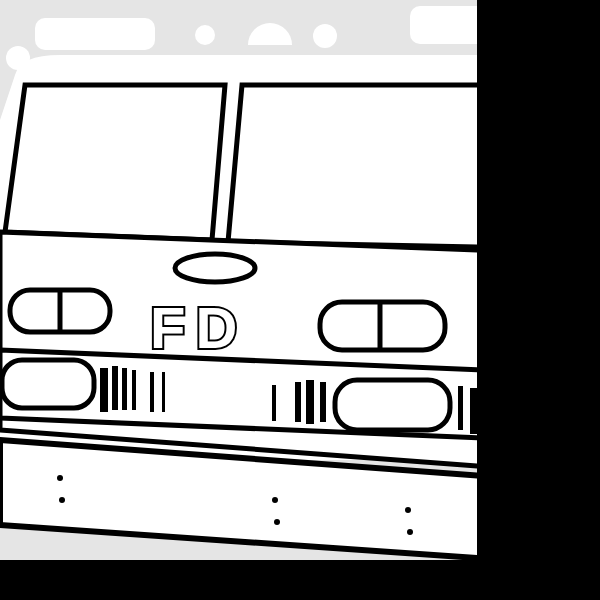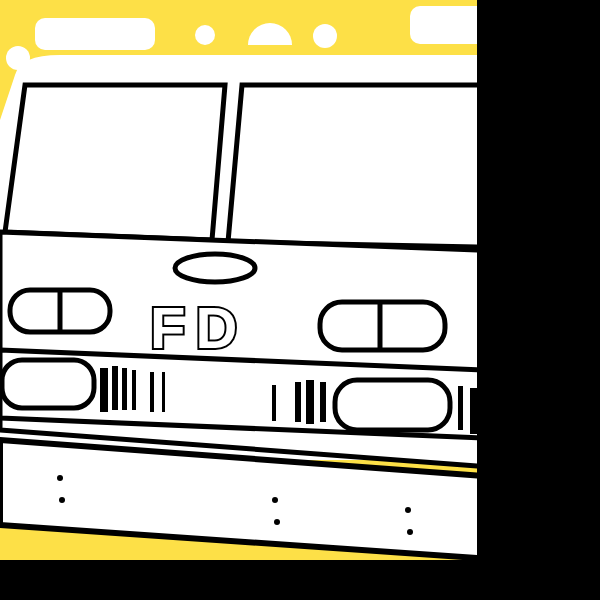--- a/index.html
+++ b/index.html
@@ -1,16 +1,16 @@
 <!DOCTYPE html>
 <html><head>
 <meta charset="utf-8">
 <style>
   html,body{margin:0;padding:0;background:#000;}
-  #stage{width:477px;height:600px;position:relative;overflow:hidden;background:#fde047;}
+  #stage{width:477px;height:600px;position:relative;overflow:hidden;background:#e5e5e5;}
   svg{display:block;}
   .lbl{font-family:"Liberation Sans",sans-serif;font-weight:bold;font-size:58px;fill:#fff;stroke:#000;stroke-width:4;paint-order:stroke;letter-spacing:10px;}
 </style>
 </head>
 <body>
 
 <div id="stage">
 <svg width="600" height="600" viewBox="0 0 600 600">
 
   <g fill="#fff">

